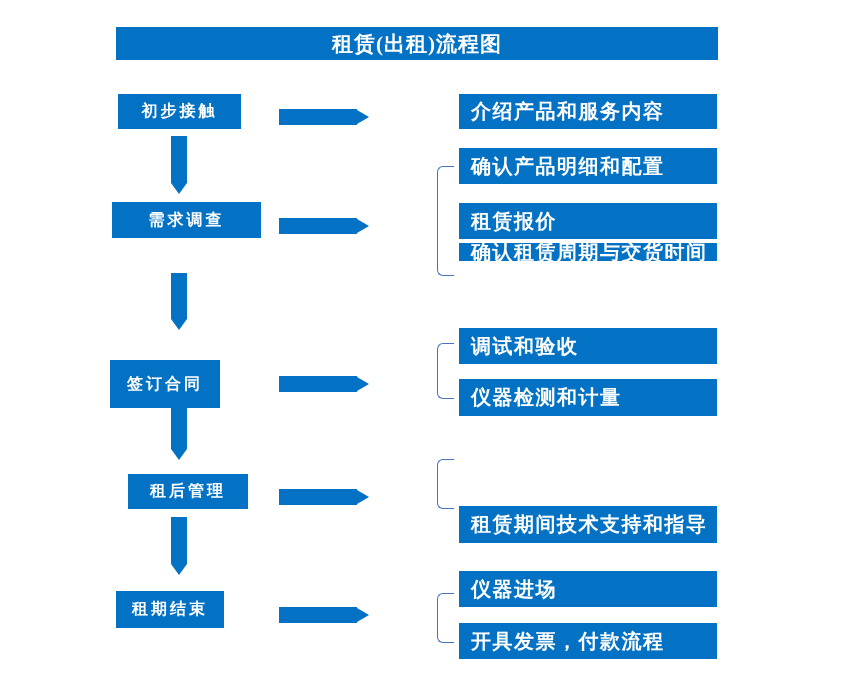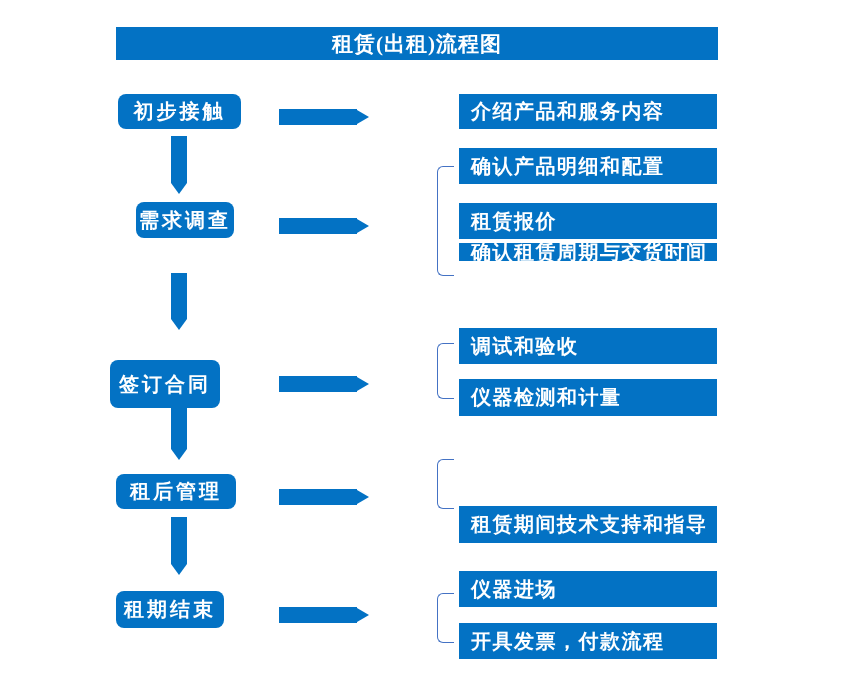--- a/index.html
+++ b/index.html
@@ -9,22 +9,22 @@
   *{box-sizing:border-box;margin:0;padding:8px;}
   html,body{background:#ffffff;}
   body{font-family:"Liberation Serif","DejaVu Serif",serif;}
   .canvas{position:relative;width:844px;height:688px;background:#ffffff;overflow:hidden;}
 
   .banner{position:absolute;left:100px;top:11px;width:602px;height:33px;
     background:var(--blue);color:#fff;font-weight:bold;font-size:21px;letter-spacing:1px;
     display:flex;align-items:center;justify-content:center;}
 
   .lbox{position:absolute;background:var(--blue);color:#fff;font-weight:bold;
-    font-size:20px;letter-spacing:3px;display:flex;align-items:center;justify-content:center;
-    white-space:nowrap;border-radius:8px;}
+    font-size:16px;letter-spacing:3px;display:flex;align-items:center;justify-content:center;
+    white-space:nowrap;}
 
   .rbox{position:absolute;left:443px;width:258px;background:var(--blue);color:#fff;
     font-weight:bold;font-size:20px;letter-spacing:1.5px;display:flex;align-items:center;
     padding-left:12px;white-space:nowrap;}
 
   
   .varrow{position:absolute;width:7px;background:var(--blue);}
   .varrow::after{content:"";position:absolute;top:100%;left:50%;transform:translateX(-50%);
     border-left:8px solid transparent;border-right:8px solid transparent;
     border-top:11px solid var(--blue);}
@@ -43,23 +43,23 @@
 </head>
 <body>
 
 <div class="canvas">
 
   <div class="banner">
     <span>租赁(出租)流程图</span>
   </div>
 
   <div class="lbox" style="left:102px;top:78px;width:123px;height:35px">初步接触</div>
-  <div class="lbox" style="left:120px;top:186px;width:98px;height:36px">需求调查</div>
+  <div class="lbox" style="left:96px;top:186px;width:149px;height:36px">需求调查</div>
   <div class="lbox" style="left:94px;top:344px;width:110px;height:48px">签订合同</div>
-  <div class="lbox" style="left:100px;top:458px;width:120px;height:35px">租后管理</div>
+  <div class="lbox" style="left:112px;top:458px;width:120px;height:35px">租后管理</div>
   <div class="lbox" style="left:100px;top:575px;width:108px;height:37px">租期结束</div>
 
   <div class="varrow" style="left:155px;top:120px;height:47px"></div>
   <div class="varrow" style="left:155px;top:257px;height:46px"></div>
   <div class="varrow" style="left:155px;top:386px;height:47px"></div>
   <div class="varrow" style="left:155px;top:501px;height:47px"></div>
 
   <div class="harrow" style="top:93px"></div>
   <div class="harrow" style="top:202px"></div>
   <div class="harrow" style="top:360px"></div>

